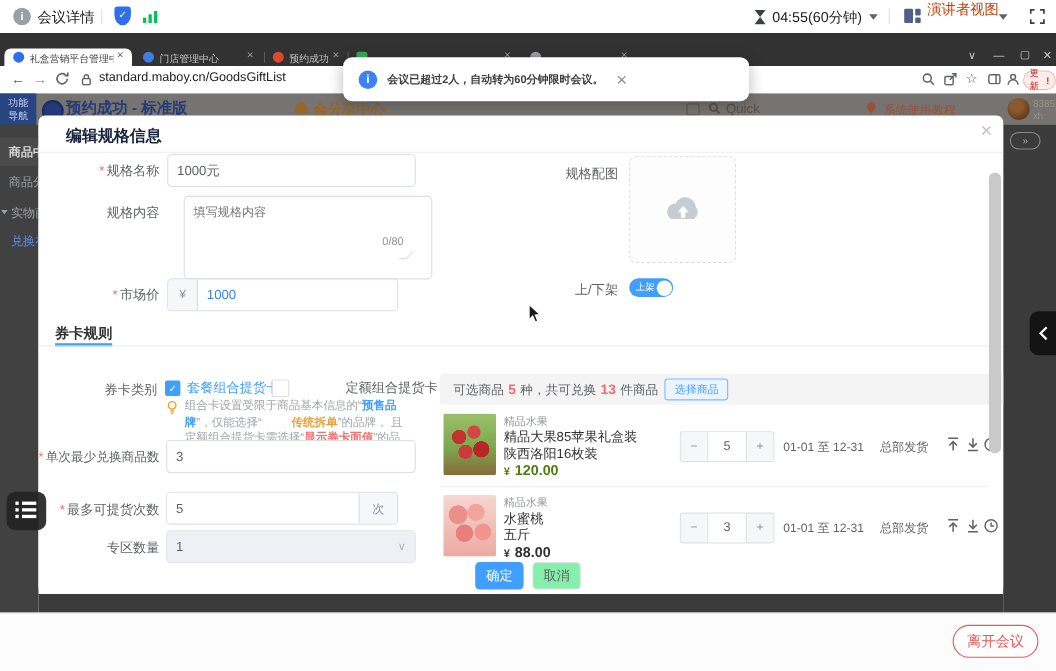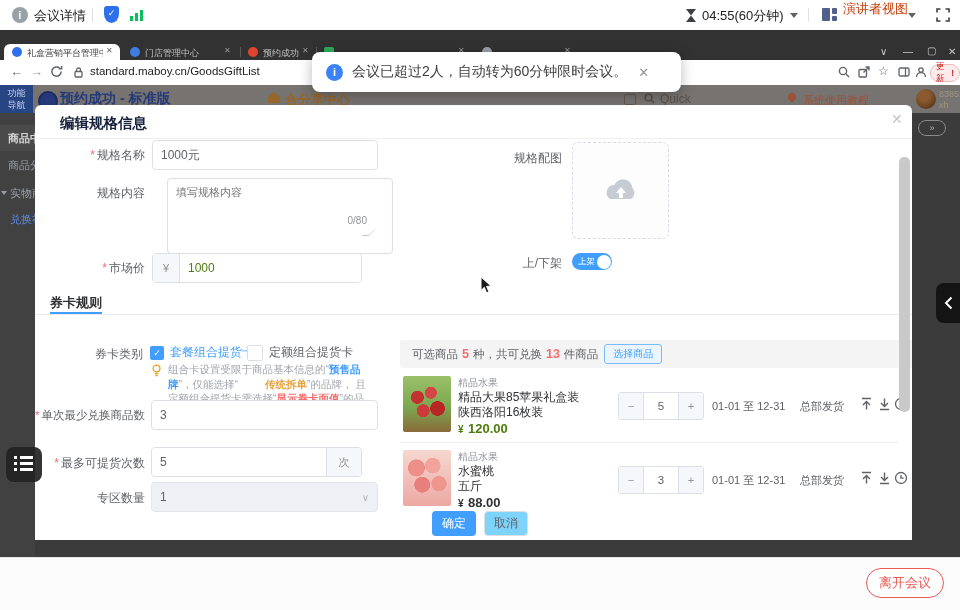--- a/index.html
+++ b/index.html
@@ -197,21 +197,21 @@
   <div class="ab lbl" style="left:0;top:80px;width:110px;">规格内容</div>
   <div class="ab" style="left:117px;top:73px;width:208px;height:62px;padding-left:15px;">
     <textarea class="inp" style="width: 208px; height: 62px; resize: none; font-size: 11px; padding: 6px 8px;" placeholder="填写规格内容"></textarea>
     <span class="ab" style="right:8px;bottom:14px;font-size:10px;color:#909399;">0/80</span>
     <span class="ab" style="right:2px;bottom:4px;width:7px;height:7px;border-right:1.5px solid #c0c4cc;border-bottom:1.5px solid #c0c4cc;transform:skew(-45deg,0) rotate(0deg);clip-path:polygon(100% 0,100% 100%,0 100%);"></span>
   </div>
 
   <div class="ab lbl" style="left:0;top:155px;width:110px;"><span class="req">*</span><span>市场价</span></div>
   <div class="ab flex" style="left:117px;top:148px;width:208px;height:28px;border:1px solid #dcdfe6;border-radius:4px;overflow:hidden;">
     <span class="flex" style="width:26px;height:100%;background:#f5f7fa;border-right:1px solid #dcdfe6;justify-content:center;font-size:11px;color:#909399;">¥</span>
-    <input style="border: none; flex: 1 1 0%; height: 100%; font-size: 12px; color: #4d7c0f; padding: 0px 8px;" value="1000">
+    <input style="border: none; flex: 1 1 0%; height: 100%; font-size: 12px; color: #3b82f6; padding: 0px 8px;" value="1000">
   </div>
 
   <div class="ab lbl" style="left:445px;top:45px;width:82px;">规格配图</div>
   <div class="ab flex" style="left:537px;top:37px;width:95px;height:95px;border:1px dashed #d9dce3;border-radius:6px;background:#fdfdfd;justify-content:center;">
     <svg width="38" height="28" viewBox="0 0 38 28">
         <path d="M30.5 11.2 A9.5 9.5 0 0 0 12.3 8.1 A7.6 7.6 0 0 0 8 22 h21 a7 7 0 0 0 1.5-10.8z" fill="#c7ccd4"></path>
         <polygon points="19,10 24,16 21,16 21,21 17,21 17,16 14,16" fill="#fff"></polygon>
       </svg>
   </div>
 
@@ -227,21 +227,21 @@
 
   <div class="ab lbl" style="left:0;top:241px;width:108px;">券卡类别</div>
   <div class="ab flex" style="left:115px;top:239px;gap:6px;">
     <span class="flex" style="width:14px;height:14px;border-radius:2px;background:#409eff;justify-content:center;color:#fff;font-size:9px;">
         <span>✓</span>
       </span>
     <span style="font-size:12px;color:#409eff;">套餐组合提货卡</span>
   </div>
   <div class="ab flex" style="left:212px;top:239px;gap:6px;">
     <span style="width:14px;height:14px;border-radius:2px;border:1px solid #dcdfe6;background:#fff;display:inline-block;"></span>
-    <span style="font-size:12px;color:#606266;">定额组合提货卡</span>
+    <span style="font-size:12px;color:#606266;margin-left:45px;">定额组合提货卡</span>
   </div>
 
   <span class="ab" style="left:116px;top:259px;">
     <svg width="11" height="14" viewBox="0 0 11 14" fill="none" stroke="#f0a020" stroke-width="1.3">
         <circle cx="5.5" cy="4.5" r="3.4"></circle>
         <path d="M3.8 9.5 h3.4 M4.3 11.5 h2.4"></path>
       </svg>
   </span>
   <div class="ab" style="left:133px;top:257px;width:206px;font-size:10.5px;line-height:14.5px;color:#a0a4ab;">
     <span>组合卡设置受限于商品基本信息的“</span><span style="color:#409eff;font-weight:bold;">预售品牌</span><span>”，仅能选择“</span><span style="color:#e6a23c;font-weight:bold;margin-left:27px;">传统拆单</span><span>”的品牌， 且定额组合提货卡需选择“</span><span style="color:#f56c6c;font-weight:bold;">显示券卡面值</span><span>”的品牌</span>
@@ -338,30 +338,30 @@
       </span>
     <span class="ab" style="left:494px;top:27px;">
         <svg width="14" height="14" viewBox="0 0 14 14" fill="none" stroke="#606266" stroke-width="1.3">
           <circle cx="7" cy="7" r="5.5"></circle>
           <path d="M7 4 v3.2 h2.6"></path>
         </svg>
       </span>
   </div>
 
   <button style="position:absolute;left:397px;top:406px;width:44px;height:25px;background:#409eff;color:#fff;border:none;border-radius:4px;font-size:12px;cursor:pointer;">确定</button>
-  <button style="position:absolute;left:449px;top:406px;width:44px;height:25px;background:#7dd3fc;color:#606266;border:1px solid #dcdfe6;border-radius:4px;font-size:12px;cursor:pointer;">取消</button>
+  <button style="position:absolute;left:449px;top:406px;width:44px;height:25px;background:#86efac;color:#606266;border:1px solid #dcdfe6;border-radius:4px;font-size:12px;cursor:pointer;">取消</button>
 </div>
 
 <div class="ab" style="left:899px;top:157px;width:11px;height:255px;border-radius:5px;background:#c9c9c9;"></div>
 
 <div class="ab flex" style="left:312px;top:52px;width:341px;height:40px;background:#fff;border-radius:8px;box-shadow:0 3px 14px rgba(0,0,0,0.28);padding:0 14px;gap:9px;z-index:50;">
   <span class="flex" style="width:17px;height:17px;border-radius:50%;background:#3b82f6;color:#fff;font-size:11px;font-weight:bold;justify-content:center;flex:none;">
       <span>i</span>
     </span>
-  <span style="font-size:14px;color:#3d3d3d;white-space:nowrap;">会议已超过2人，自动转为60分钟限时会议。</span>
+  <span style="font-size:10px;color:#3d3d3d;white-space:nowrap;font-weight:bold;">会议已超过2人，自动转为60分钟限时会议。</span>
   <span style="font-size:13px;color:#909399;margin-left:2px;cursor:pointer;">✕</span>
 </div>
 
 <div class="ab" style="left:6px;top:447px;width:36px;height:35px;border-radius:8px;background:rgba(35,35,35,0.92);z-index:40;">
   <div style="position:absolute;left:8px;top:9px;">
     <div style="display:flex;align-items:center;gap:3px;margin-bottom:3px;">
         <span style="width:3px;height:3px;background:#fff;display:inline-block;"></span>
         <span style="width:13px;height:3px;background:#fff;display:inline-block;"></span>
       </div>
     <div style="display:flex;align-items:center;gap:3px;margin-bottom:3px;">

